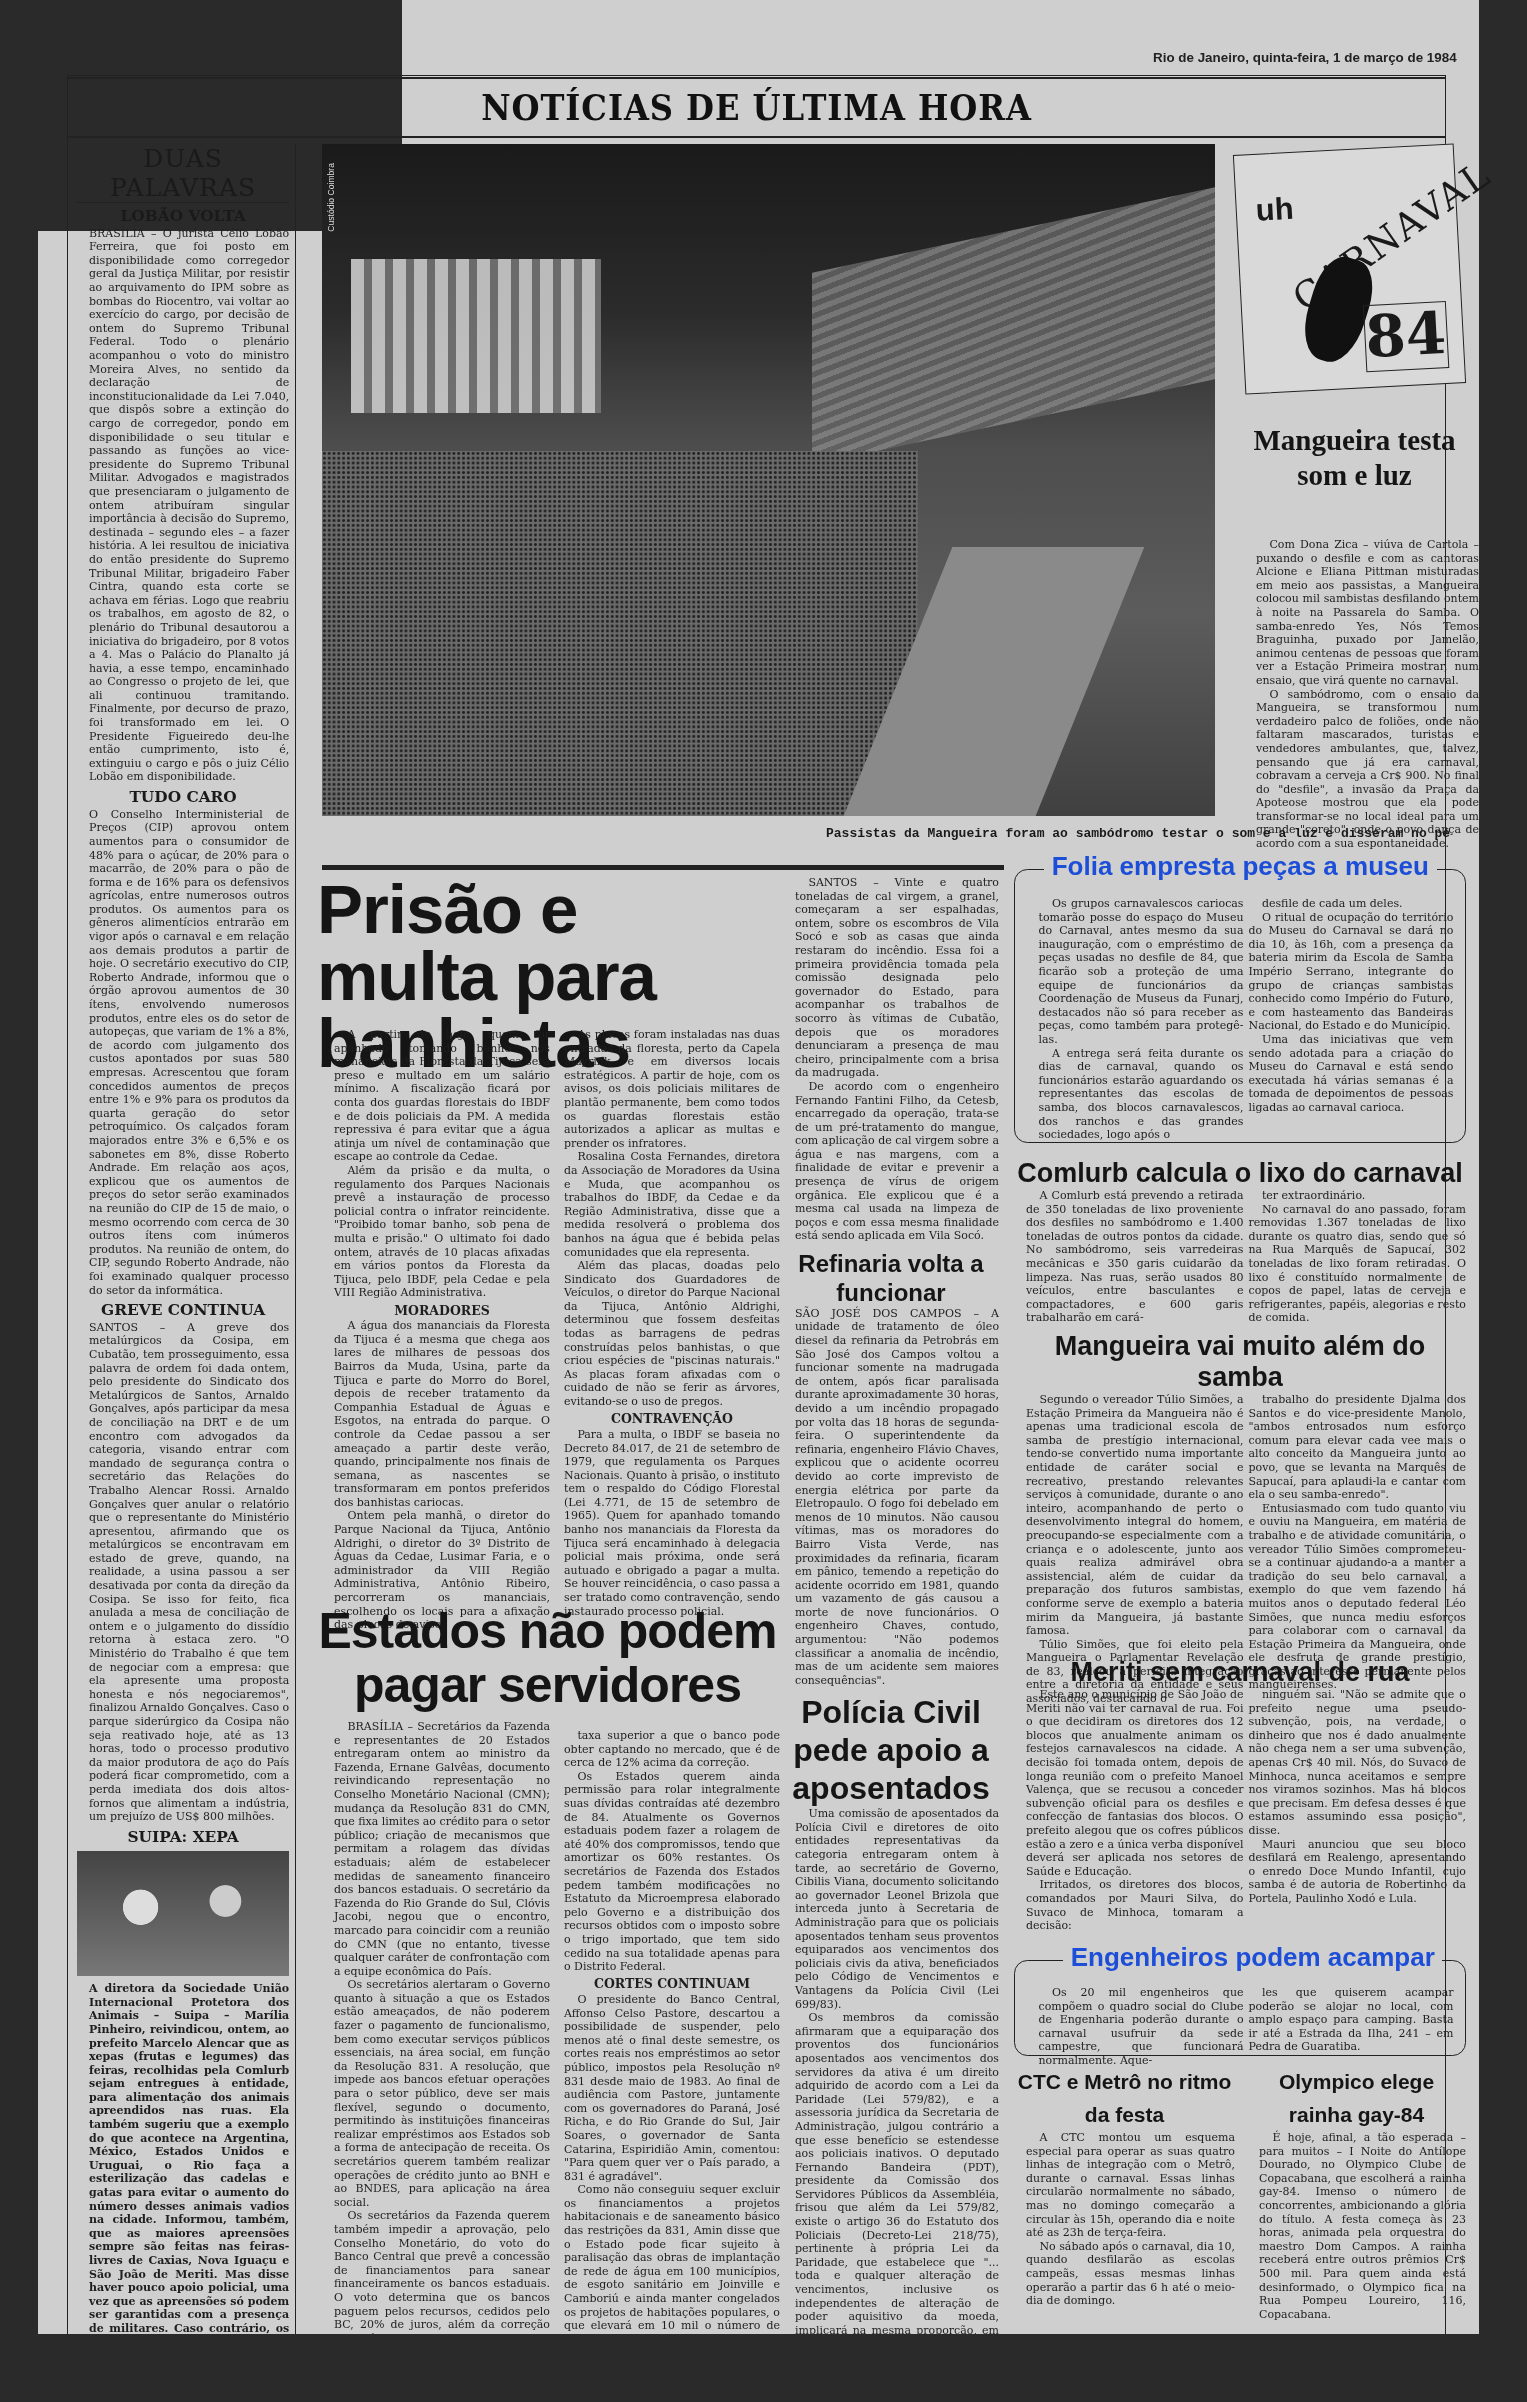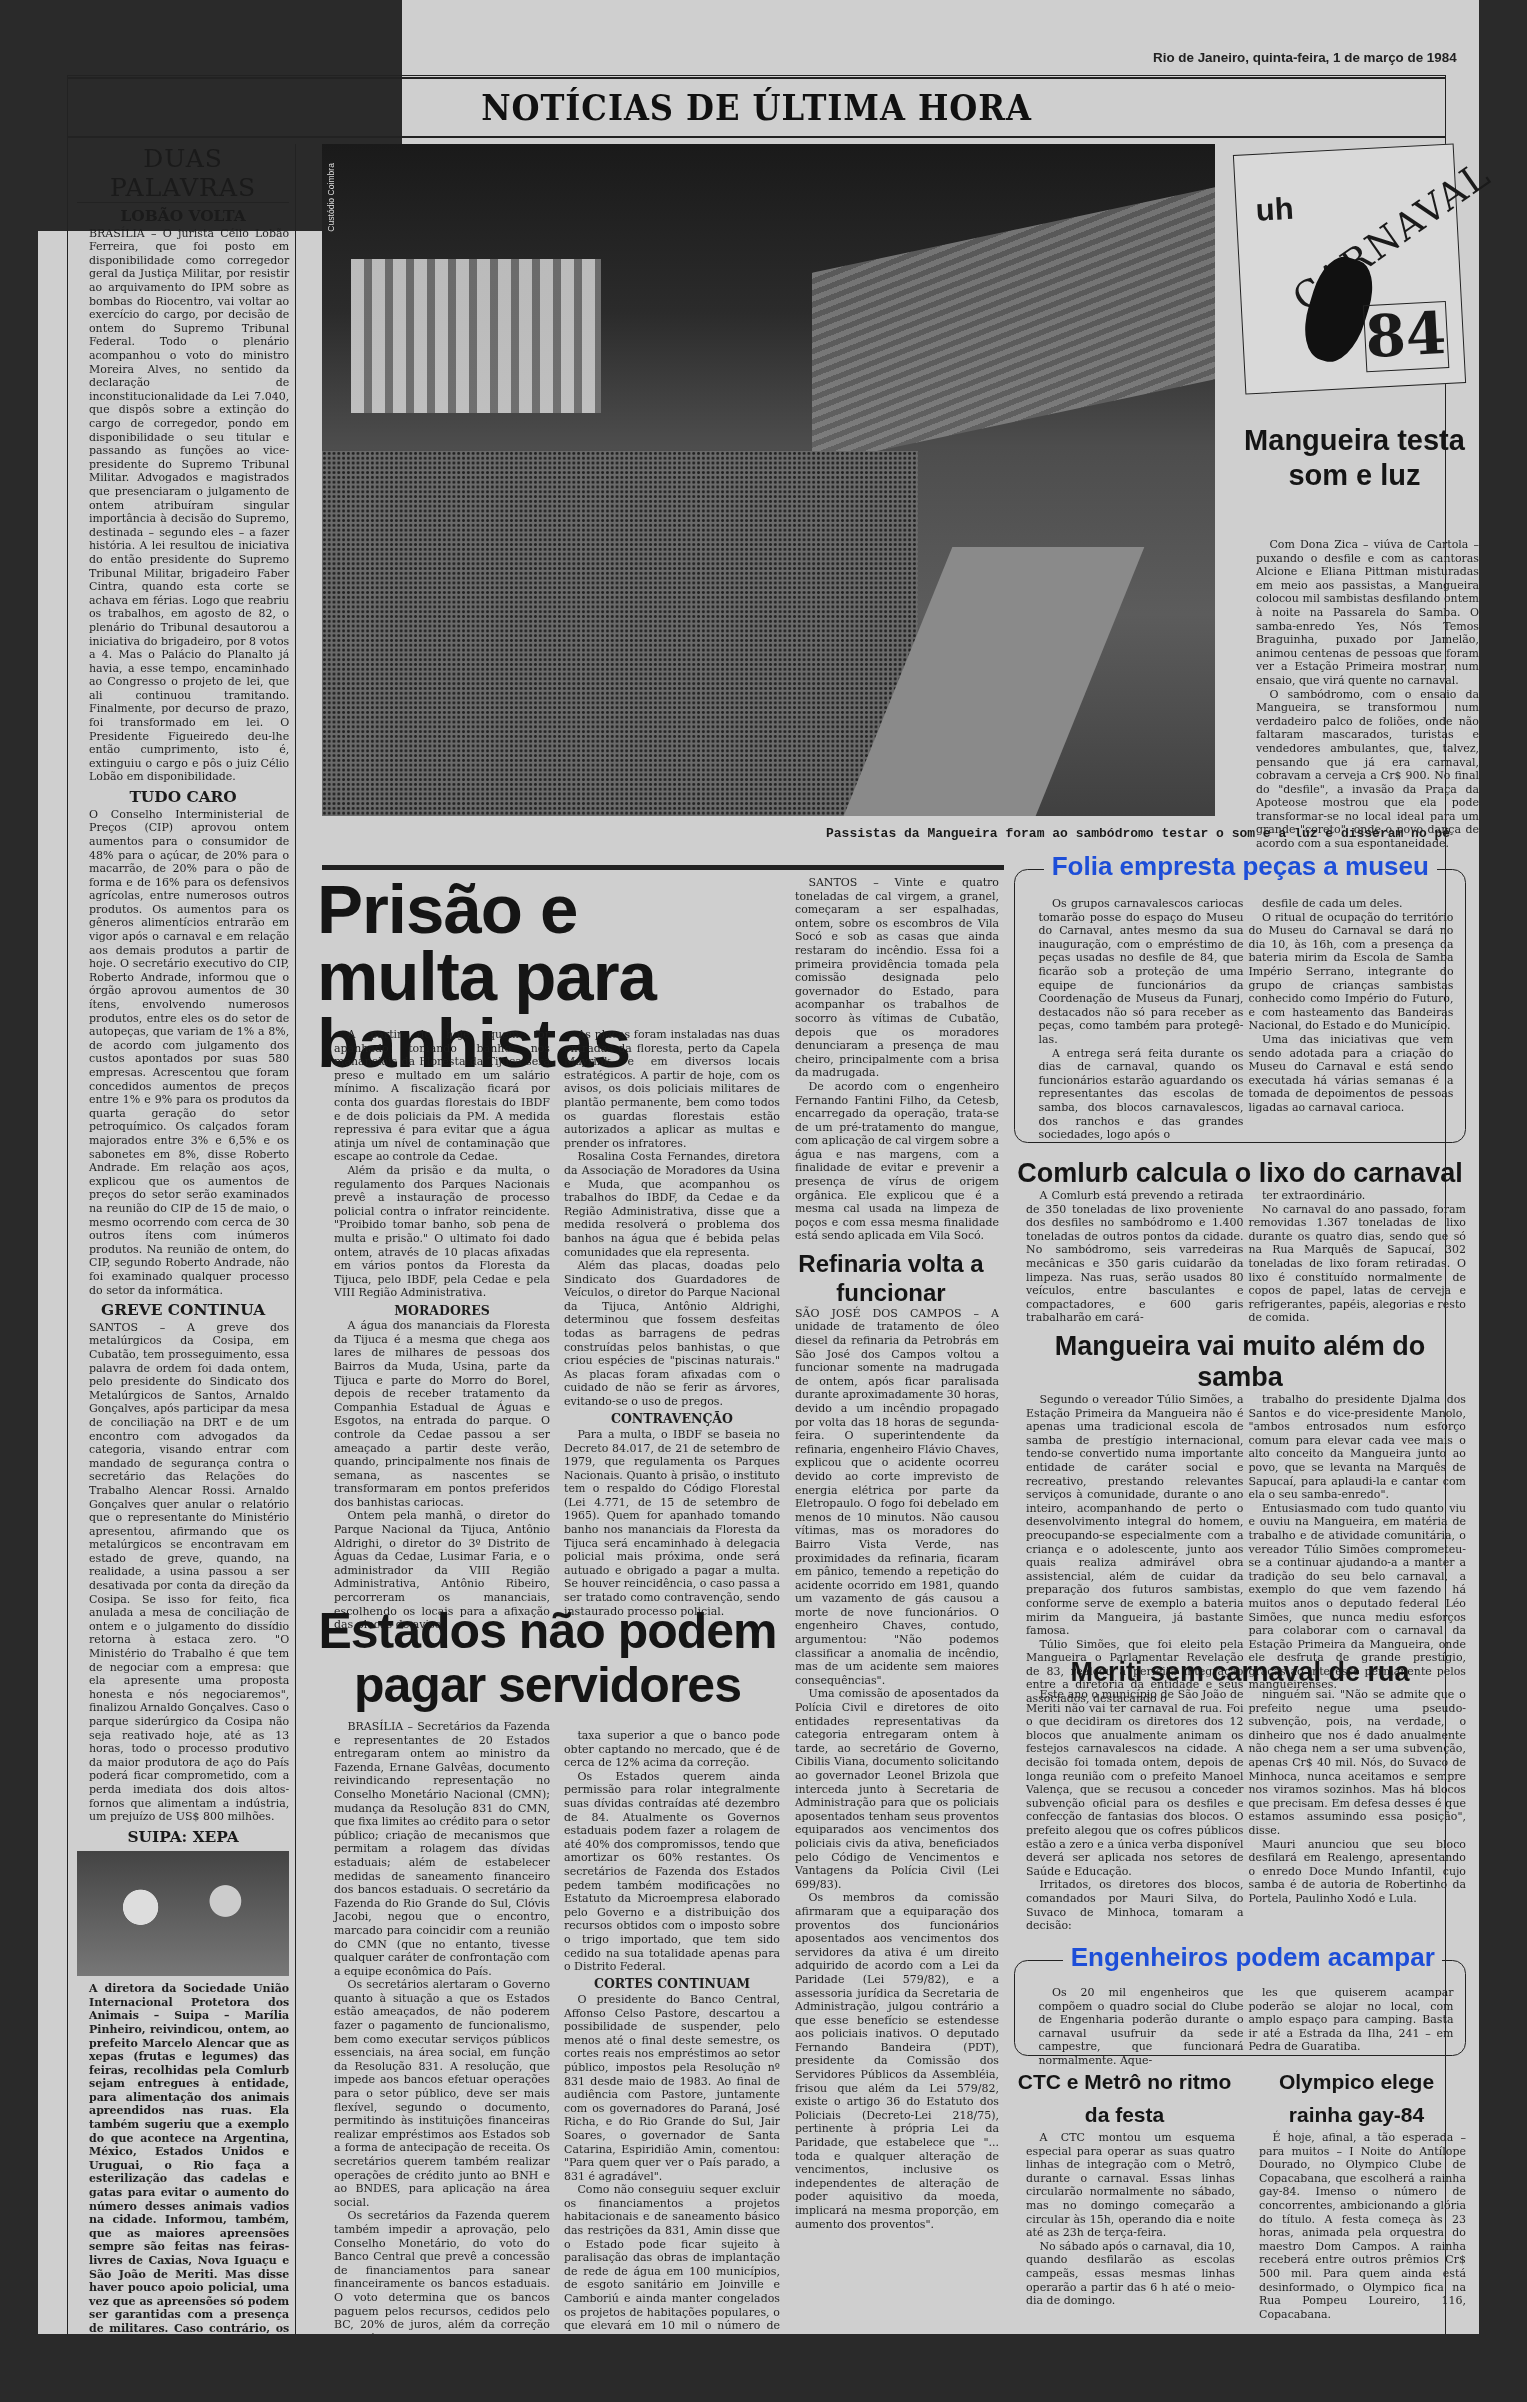--- a/index.html
+++ b/index.html
@@ -43,21 +43,21 @@
     font-weight: bold; font-size: 31px; }
   .carnaval-logo .word { position: absolute; left: 38px; top: 67px; font-family: "DejaVu Serif", serif;
     font-size: 37px; transform: rotate(-32deg); letter-spacing: 1.9px; }
   .carnaval-logo .num { position: absolute; right: 15.4px; bottom: 15.4px; width: 83px; height: 67px;
     border: 1.9px solid #222; font-family: "DejaVu Serif", serif; font-weight: bold; font-size: 58px;
     line-height: 63px; text-align: center; }
   .carnaval-logo .dancer { position: absolute; left: 67px; top: 106px; width: 58px; height: 106px;
     background: #111; border-radius: 40% 40% 45% 45%; transform: rotate(20deg); }
   .headline-sans { font-family: "Liberation Sans", sans-serif; font-weight: bold; color: #151515; }
   .right-top-title { position: absolute; left: 1244px; top: 423px; width: 221px; text-align: center;
-    font-size: 29px; line-height: 35px; }
+    font-size: 29px; line-height: 35px; font-family: Liberation Serif, serif; }
   .right-top-text { left: 1244px; top: 538px; width: 223px; }
   .hr-thick { position: absolute; height: 4.8px; background: #222; }
   .big-head { position: absolute; font-family: "Liberation Sans", sans-serif; font-weight: 900;
     color: #151515; letter-spacing: -1px; }
   .rbox { position: absolute; border: 1.9px solid #222; border-radius: 13.4px; }
   .rbox-title { position: absolute; background: #cfcfcf; padding: 0 7.7px; font-family: "Liberation Sans", sans-serif;
     font-weight: bold; font-size: 26px; color: #1d4ed8; white-space: nowrap; }
   .two-col { display: flex; gap: 5px; }
   .two-col > div { flex: 1; }
   .photo-suipa { height: 125px; margin: 5.8px 0; background:
@@ -140,20 +140,21 @@
   <p>Para a multa, o IBDF se baseia no Decreto 84.017, de 21 de setembro de 1979, que regulamenta os Parques Nacionais. Quanto à prisão, o instituto tem o respaldo do Código Florestal (Lei 4.771, de 15 de setembro de 1965). Quem for apanhado tomando banho nos mananciais da Floresta da Tijuca será encaminhado à delegacia policial mais próxima, onde será autuado e obrigado a pagar a multa. Se houver reincidência, o caso passa a ser tratado como contravenção, sendo instaurado processo policial.</p>
 </div>
 
 <div class="col" style="left:783px;top:876px;width:216px;">
   <div class="txt">
     <p>SANTOS – Vinte e quatro toneladas de cal virgem, a granel, começaram a ser espalhadas, ontem, sobre os escombros de Vila Socó e sob as casas que ainda restaram do incêndio. Essa foi a primeira providência tomada pela comissão designada pelo governador do Estado, para acompanhar os trabalhos de socorro às vítimas de Cubatão, depois que os moradores denunciaram a presença de mau cheiro, principalmente com a brisa da madrugada.</p>
     <p>De acordo com o engenheiro Fernando Fantini Filho, da Cetesb, encarregado da operação, trata-se de um pré-tratamento do mangue, com aplicação de cal virgem sobre a água e nas margens, com a finalidade de evitar e prevenir a presença de vírus de origem orgânica. Ele explicou que é a mesma cal usada na limpeza de poços e com essa mesma finalidade está sendo aplicada em Vila Socó.</p>
   </div>
   <div class="headline-sans" style="font-size:24px;line-height:29px;text-align:center;margin-top:5.8px;">Refinaria volta a funcionar</div>
   <div class="txt">SÃO JOSÉ DOS CAMPOS – A unidade de tratamento de óleo diesel da refinaria da Petrobrás em São José dos Campos voltou a funcionar somente na madrugada de ontem, após ficar paralisada durante aproximadamente 30 horas, devido a um incêndio propagado por volta das 18 horas de segunda-feira. O superintendente da refinaria, engenheiro Flávio Chaves, explicou que o acidente ocorreu devido ao corte imprevisto de energia elétrica por parte da Eletropaulo. O fogo foi debelado em menos de 10 minutos. Não causou vítimas, mas os moradores do Bairro Vista Verde, nas proximidades da refinaria, ficaram em pânico, temendo a repetição do acidente ocorrido em 1981, quando um vazamento de gás causou a morte de nove funcionários. O engenheiro Chaves, contudo, argumentou: "Não podemos classificar a anomalia de incêndio, mas de um acidente sem maiores consequências".</div>
+  <div class="headline-sans" style="font-size:32px;line-height:38px;text-align:center;margin-top:5.8px;">Polícia Civil pede apoio a aposentados</div>
   <div class="txt">
     <p>Uma comissão de aposentados da Polícia Civil e diretores de oito entidades representativas da categoria entregaram ontem à tarde, ao secretário de Governo, Cibilis Viana, documento solicitando ao governador Leonel Brizola que interceda junto à Secretaria de Administração para que os policiais aposentados tenham seus proventos equiparados aos vencimentos dos policiais civis da ativa, beneficiados pelo Código de Vencimentos e Vantagens da Polícia Civil (Lei 699/83).</p>
     <p>Os membros da comissão afirmaram que a equiparação dos proventos dos funcionários aposentados aos vencimentos dos servidores da ativa é um direito adquirido de acordo com a Lei da Paridade (Lei 579/82), e a assessoria jurídica da Secretaria de Administração, julgou contrário a que esse benefício se estendesse aos policiais inativos. O deputado Fernando Bandeira (PDT), presidente da Comissão dos Servidores Públicos da Assembléia, frisou que além da Lei 579/82, existe o artigo 36 do Estatuto dos Policiais (Decreto-Lei 218/75), pertinente à própria Lei da Paridade, que estabelece que "... toda e qualquer alteração de vencimentos, inclusive os independentes de alteração de poder aquisitivo da moeda, implicará na mesma proporção, em aumento dos proventos".</p>
   </div>
 </div>
 
 <div class="big-head" style="left:317px;top:1604px;width:461px;font-size:50px;line-height:54px;text-align:center;">Estados não podem pagar servidores</div>
 <div class="col txt" style="left:322px;top:1720px;width:216px;">
   <p>BRASÍLIA – Secretários da Fazenda e representantes de 20 Estados entregaram ontem ao ministro da Fazenda, Ernane Galvêas, documento reivindicando representação no Conselho Monetário Nacional (CMN); mudança da Resolução 831 do CMN, que fixa limites ao crédito para o setor público; criação de mecanismos que permitam a rolagem das dívidas estaduais; além de estabelecer medidas de saneamento financeiro dos bancos estaduais. O secretário da Fazenda do Rio Grande do Sul, Clóvis Jacobi, negou que o encontro, marcado para coincidir com a reunião do CMN (que no entanto, tivesse qualquer caráter de confrontação com a equipe econômica do País.</p>
   <p>Os secretários alertaram o Governo quanto à situação a que os Estados estão ameaçados, de não poderem fazer o pagamento de funcionalismo, bem como executar serviços públicos essenciais, na área social, em função da Resolução 831. A resolução, que impede aos bancos efetuar operações para o setor público, deve ser mais flexível, segundo o documento, permitindo às instituições financeiras realizar empréstimos aos Estados sob a forma de antecipação de receita. Os secretários querem também realizar operações de crédito junto ao BNH e ao BNDES, para aplicação na área social.</p>

